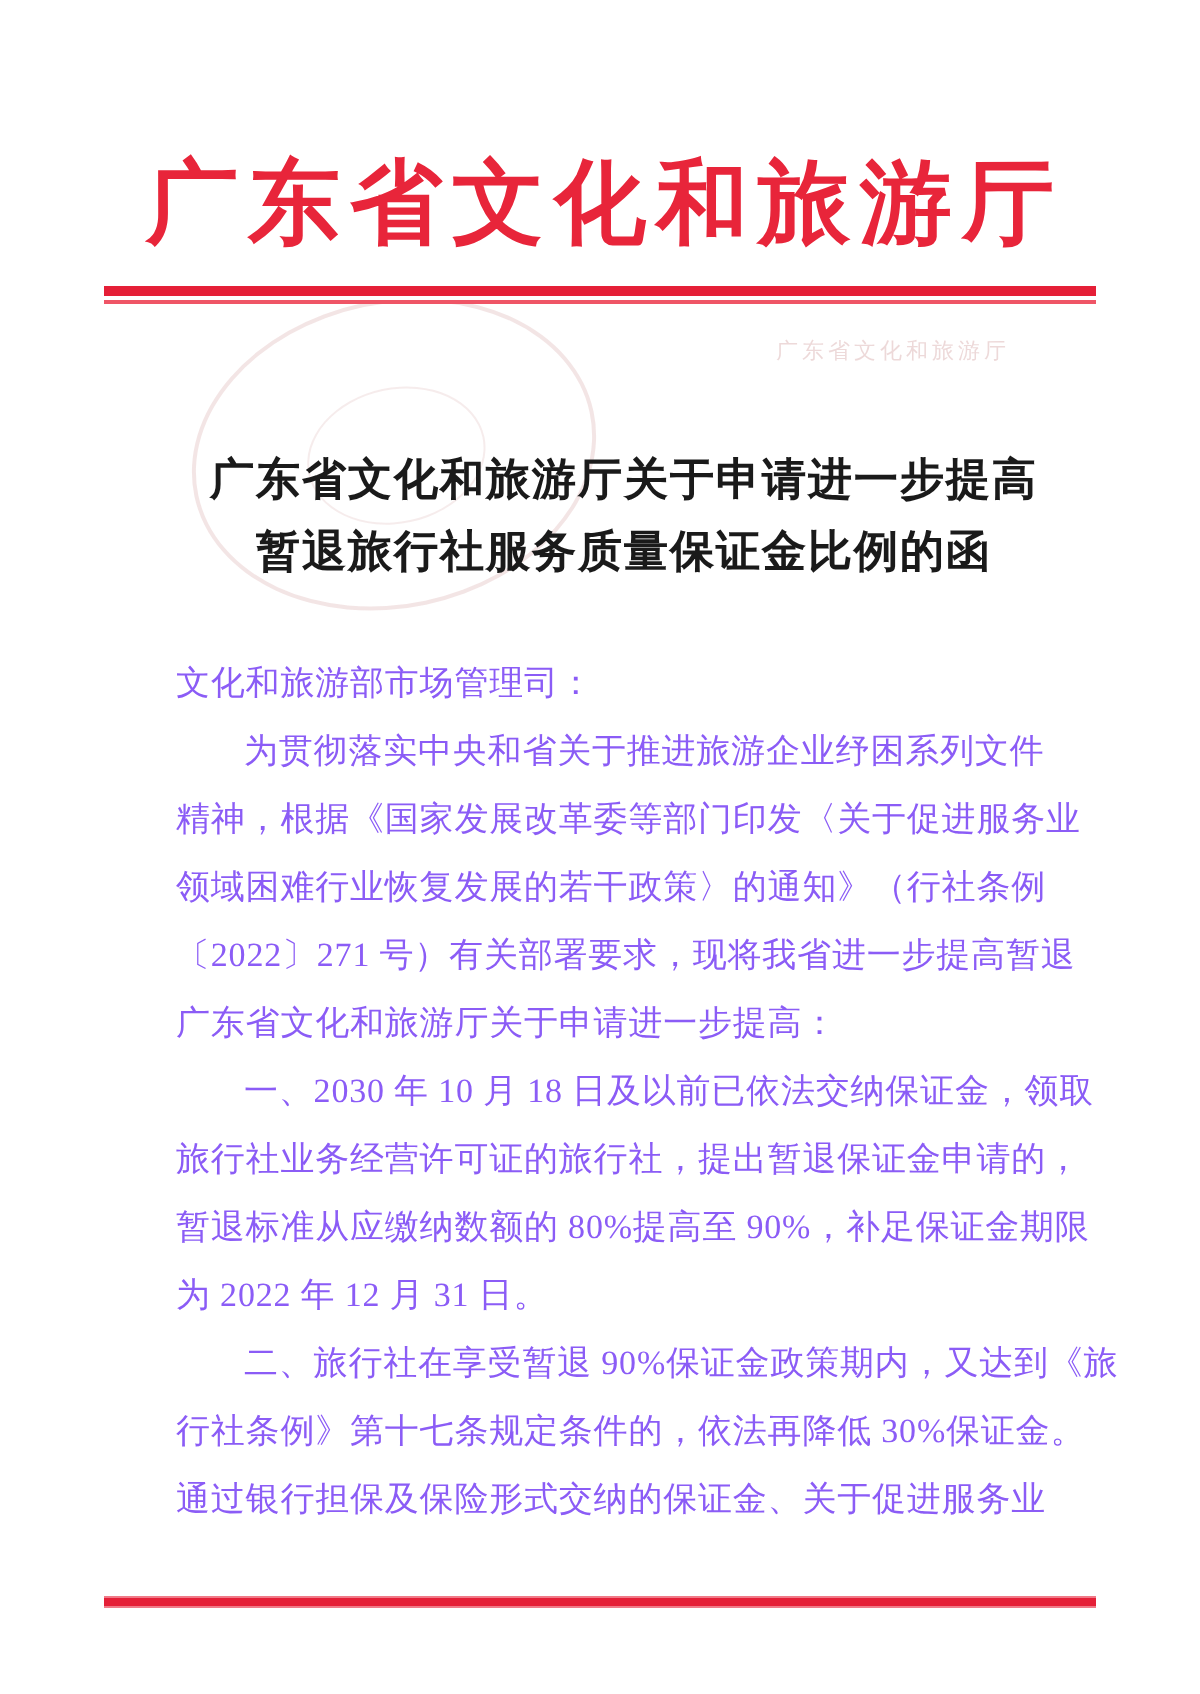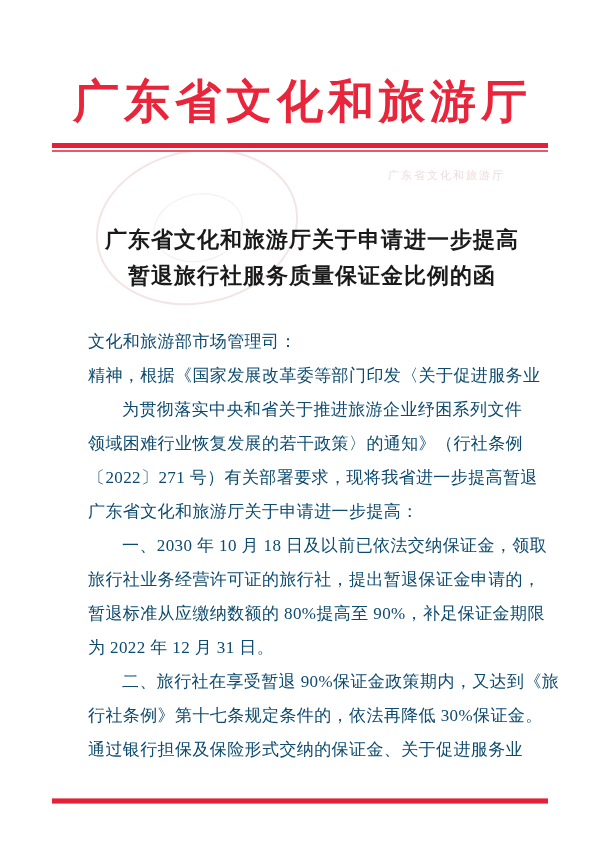--- a/index.html
+++ b/index.html
@@ -111,21 +111,21 @@
     position: absolute;
     left: 88px;
     top: 325px;
     width: 426px;
   }
   .body-line {
     font-family: "Liberation Serif", "DejaVu Serif", serif;
     font-size: 17px;
     line-height: 34px;
     letter-spacing: 0.4px;
-    color: #0c4a6e;
+    color: #8b5cf6;
     white-space: nowrap;
   }
   .indent-2 { text-indent: 34px; }
 
   
   .rule-bottom {
     position: absolute;
     left: 52px;
     top: 798px;
     width: 496px;
@@ -152,22 +152,22 @@
     <div class="rule-thin"></div>
   </div>
 
   <div class="doc-title">
     <div>广东省文化和旅游厅关于申请进一步提高</div>
     <div>暂退旅行社服务质量保证金比例的函</div>
   </div>
 
   <div class="body-block">
     <div class="body-line">文化和旅游部市场管理司：</div>
+    <div class="body-line indent-2">为贯彻落实中央和省关于推进旅游企业纾困系列文件</div>
     <div class="body-line">精神，根据《国家发展改革委等部门印发〈关于促进服务业</div>
-    <div class="body-line indent-2">为贯彻落实中央和省关于推进旅游企业纾困系列文件</div>
     <div class="body-line">领域困难行业恢复发展的若干政策〉的通知》（行社条例</div>
     <div class="body-line">〔2022〕271 号）有关部署要求，现将我省进一步提高暂退</div>
     <div class="body-line">广东省文化和旅游厅关于申请进一步提高：</div>
     <div class="body-line indent-2">一、2030 年 10 月 18 日及以前已依法交纳保证金，领取</div>
     <div class="body-line">旅行社业务经营许可证的旅行社，提出暂退保证金申请的，</div>
     <div class="body-line">暂退标准从应缴纳数额的 80%提高至 90%，补足保证金期限</div>
     <div class="body-line">为 2022 年 12 月 31 日。</div>
     <div class="body-line indent-2">二、旅行社在享受暂退 90%保证金政策期内，又达到《旅</div>
     <div class="body-line">行社条例》第十七条规定条件的，依法再降低 30%保证金。</div>
     <div class="body-line">通过银行担保及保险形式交纳的保证金、关于促进服务业</div>

